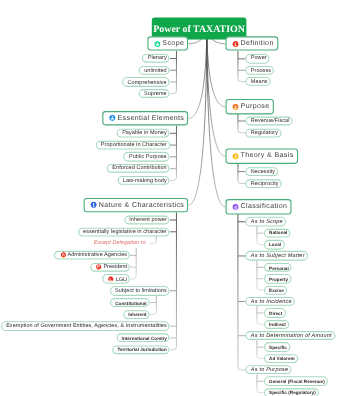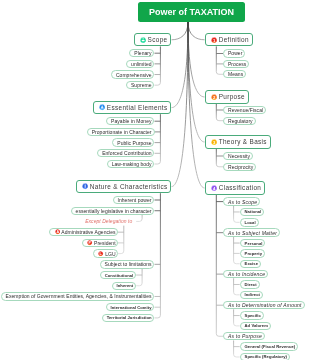--- a/index.html
+++ b/index.html
@@ -160,21 +160,21 @@
       <path d="M233.6 309.40 L233.6 323.32 Q233.6 325.92 236.20 325.92 L239.70 325.92" fill="none" stroke="url(#wg29)" stroke-width="0.75" stroke-linecap="butt"></path>
       <path d="M233.6 315.56 L239.70 315.56" fill="none" stroke="#b2b2b2" stroke-width="0.75" stroke-linecap="butt"></path>
       <path d="M233.6 340.48 L233.6 354.40 Q233.6 357.00 236.20 357.00 L239.70 357.00" fill="none" stroke="url(#wg30)" stroke-width="0.75" stroke-linecap="butt"></path>
       <path d="M233.6 346.64 L239.70 346.64" fill="none" stroke="#b2b2b2" stroke-width="0.75" stroke-linecap="butt"></path>
       <path d="M216.29999999999998 194.60 L216.29999999999998 333.68 Q216.29999999999998 336.28 218.90 336.28 L223.10 336.28" fill="none" stroke="url(#wg31)" stroke-width="0.85" stroke-linecap="butt"></path>
       <path d="M216.29999999999998 201.60 L223.10 201.60" fill="none" stroke="#525252" stroke-width="0.85" stroke-linecap="butt"></path>
       <path d="M216.29999999999998 232.68 L223.10 232.68" fill="none" stroke="#6e6e6e" stroke-width="0.85" stroke-linecap="butt"></path>
       <path d="M216.29999999999998 274.12 L223.10 274.12" fill="none" stroke="#929292" stroke-width="0.85" stroke-linecap="butt"></path>
       <path d="M216.29999999999998 305.20 L223.10 305.20" fill="none" stroke="#adadad" stroke-width="0.85" stroke-linecap="butt"></path>
     </svg>
-  <div class="title" id="title" style="left:138px;top:2px;width:107px;height:20px;">Power of TAXATION</div>
+  <div class="title" id="title" style="left:138px;top:16px;width:86px;height:20px;font-family:Liberation Serif, serif;">Power of TAXATION</div>
 <div class="branch" style="left: 133.53px; top: 33.2px; width: 37.98px; height: 13.2px; padding: 0px 5px 0px 5.3px;">
       <svg viewBox="0 0 20 20" width="6.3" height="6.3" class="ic">
         <defs>
           <linearGradient id="g0" x1="0" y1="0" x2="0" y2="1">
             <stop offset="0" stop-color="#14d791"></stop>
             <stop offset="0.62" stop-color="#14d791"></stop>
             <stop offset="1" stop-color="#0ee6a6"></stop>
           </linearGradient>
         </defs>
         <path d="M10.00 0.40 L12.04 2.37 L14.80 1.69 L15.59 4.41 L18.31 5.20 L17.63 7.96 L19.60 10.00 L17.63 12.04 L18.31 14.80 L15.59 15.59 L14.80 18.31 L12.04 17.63 L10.00 19.60 L7.96 17.63 L5.20 18.31 L4.41 15.59 L1.69 14.80 L2.37 12.04 L0.40 10.00 L2.37 7.96 L1.69 5.20 L4.41 4.41 L5.20 1.69 L7.96 2.37 Z" fill="url(#g0)"></path>

